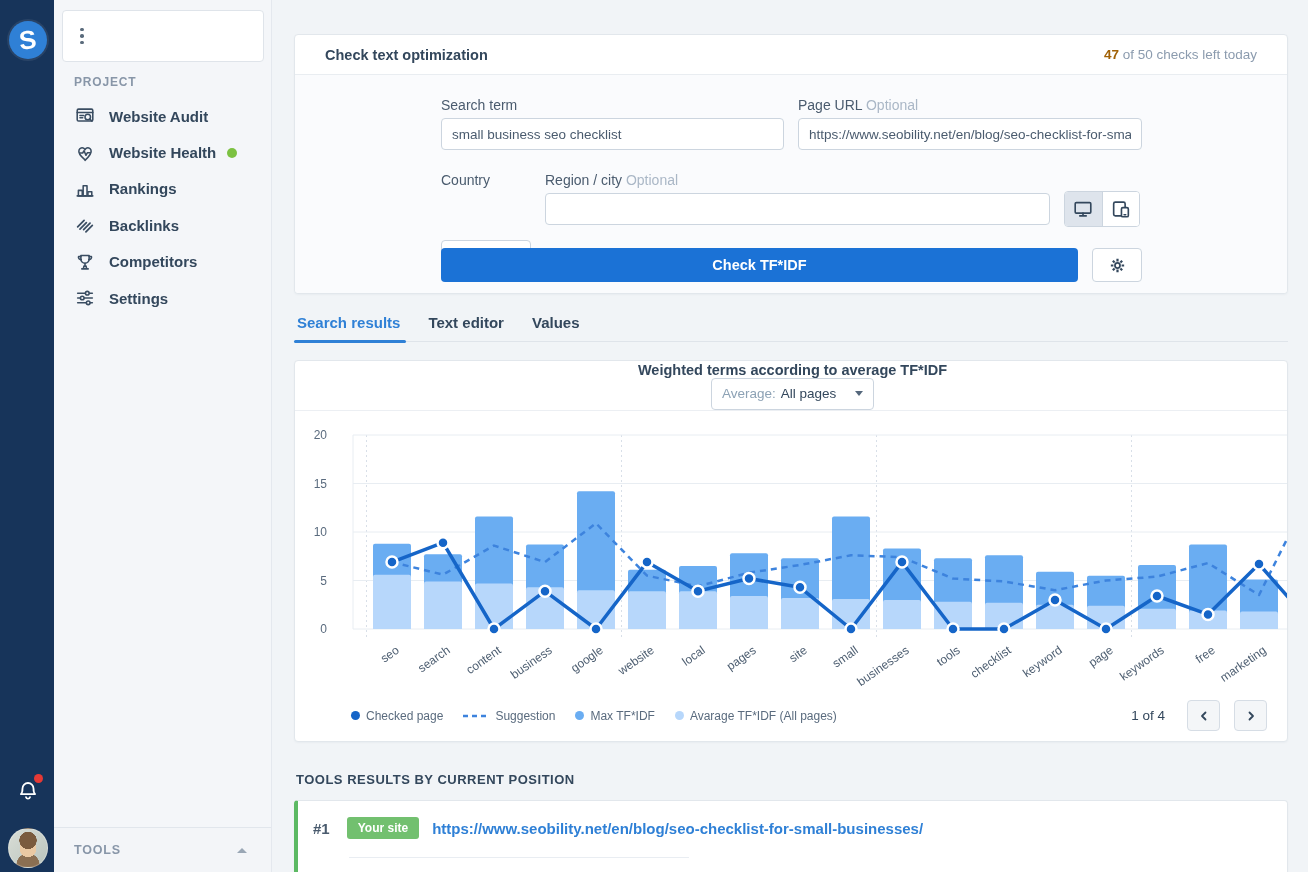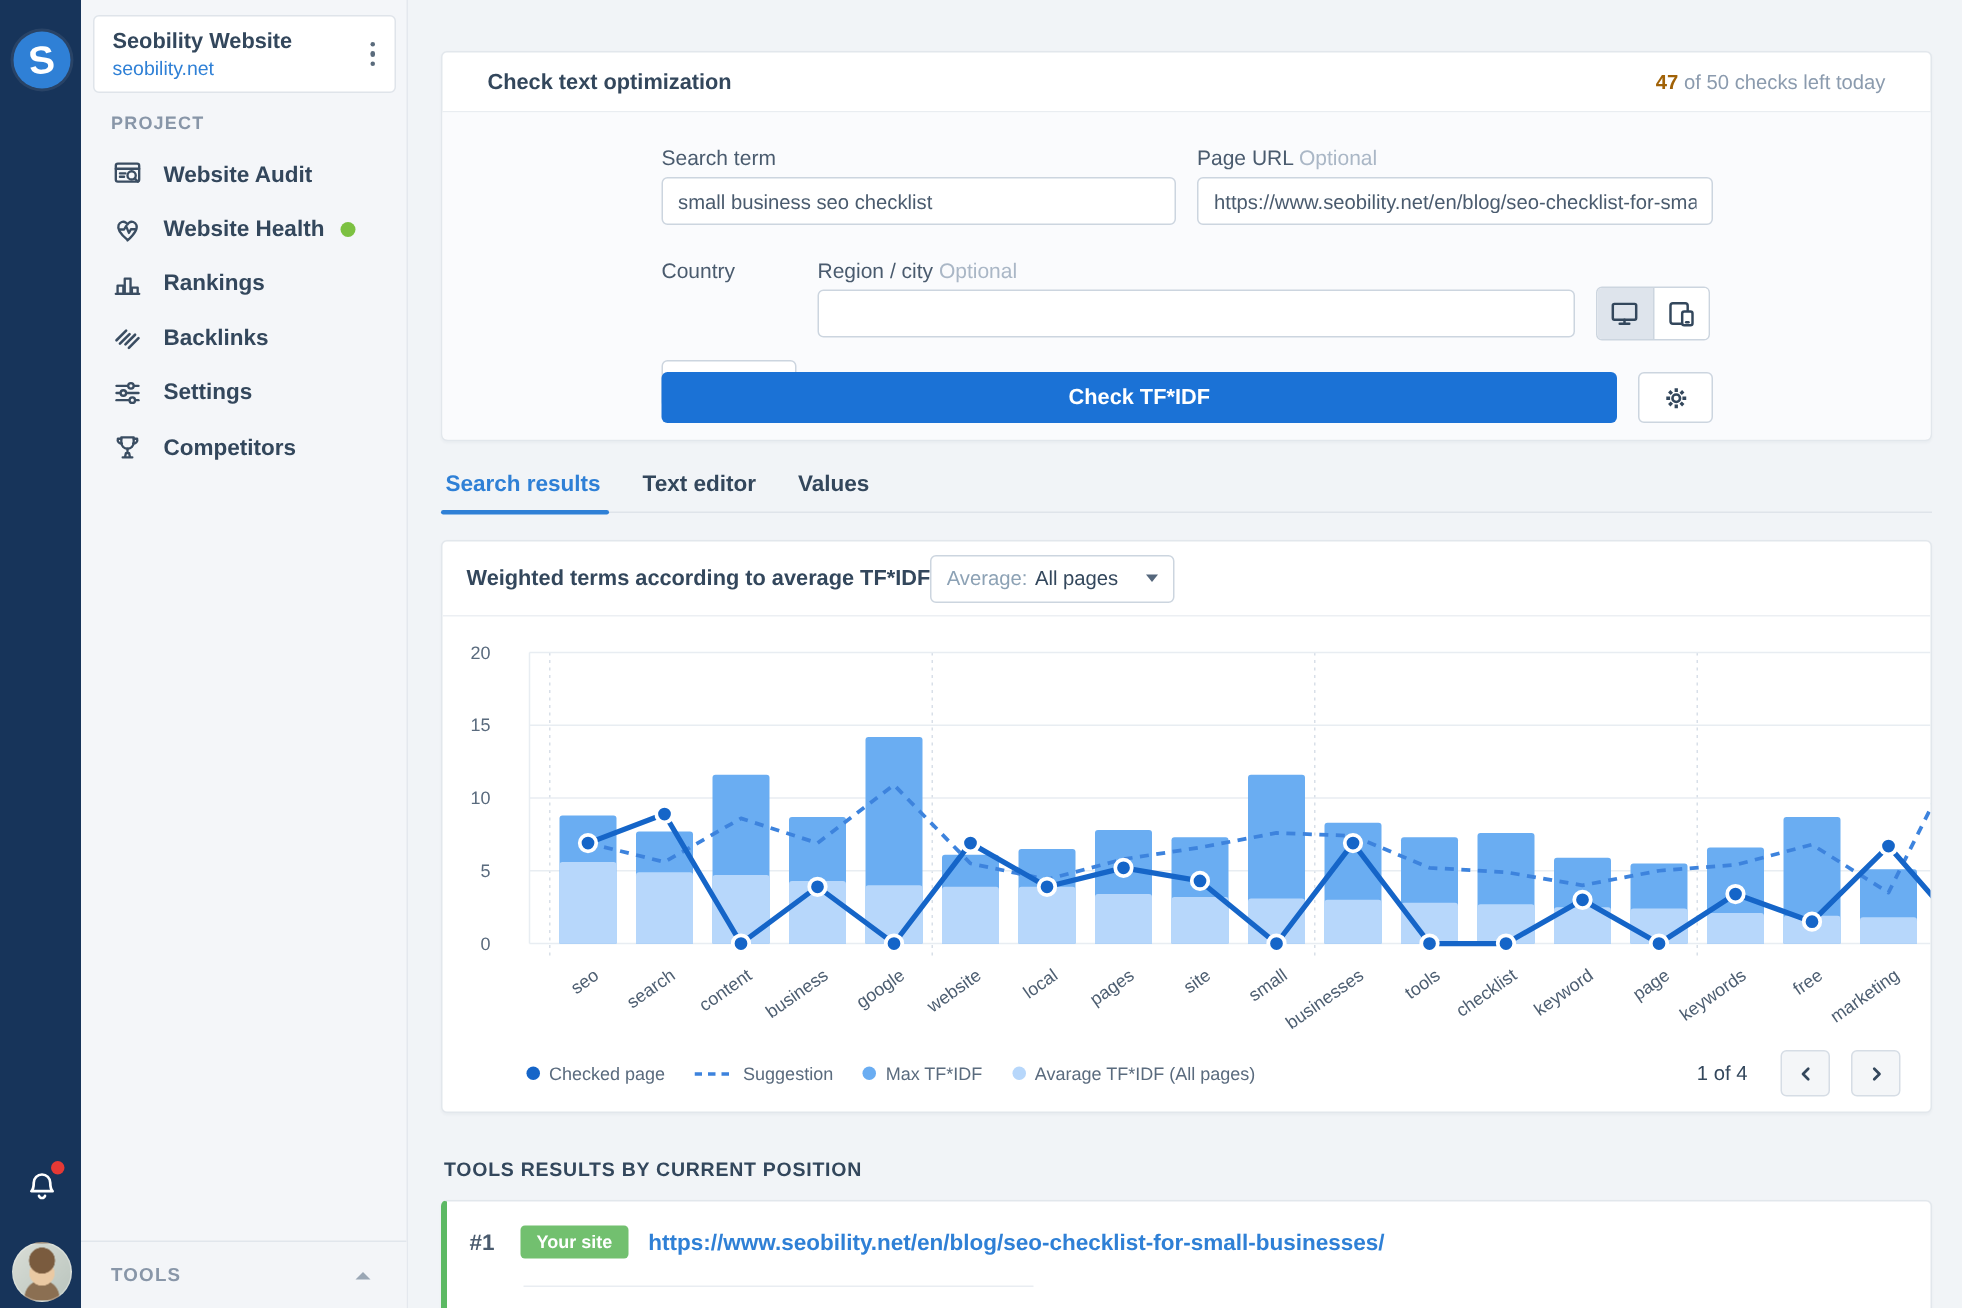--- a/index.html
+++ b/index.html
@@ -80,21 +80,21 @@
 
   
   .tabs { position:absolute; left:22px; top:308px; width:994px; height:34px; display:flex; border-bottom:1px solid #dfe4ea; }
   .tab { font-size:15px; font-weight:700; color:#33475c; padding:6px 0 12px; margin-left:28px; cursor:pointer; position:relative; }
   .tab:first-child { margin-left:3px; }
   .tab.active { color:#2f80d6; }
   .tab.active::after { content:""; position:absolute; left:-3px; right:-6px; bottom:-2px; height:3px; background:#2f80d6; border-radius:2px; }
 
   
   .chart-card { left:22px; top:360px; width:994px; height:382px; overflow:hidden; }
-  .chart-card header { height:50px; display:flex; align-items:center; justify-content:flex-start; padding:0 13px 0 16px; border-bottom:1px solid #eceff3; }
+  .chart-card header { height:50px; display:flex; align-items:center; justify-content:center; padding:0 13px 0 16px; border-bottom:1px solid #eceff3;flex-direction:column; }
   .chart-card h2 { font-size:14.5px; font-weight:700; color:#33475c; }
   .avg-select { width:163px; height:32px; border:1px solid #ccd5df; border-radius:4px; display:flex; align-items:center;
     padding:0 10px; gap:5px; cursor:pointer; font-size:13.5px; }
   .avg-select .pre { color:#8da2b5; }
   .avg-select .val { color:#33475c; flex:1; }
   #chart { position:absolute; left:0; top:50px; width:994px; height:292px; }
   .ytick { font-family:"Liberation Sans",sans-serif; font-size:12px; fill:#5a6b7e; }
   .xlab  { font-family:"Liberation Sans",sans-serif; font-size:12px; fill:#4d5e71; }
   .chart-footer { position:absolute; left:0; bottom:10px; width:100%; display:flex; align-items:center; padding:0 20px 0 56px; }
   .legend { display:flex; align-items:center; gap:20px; }
@@ -130,24 +130,20 @@
         <path d="M12 4a5.5 5.5 0 0 0-5.5 5.5c0 4.2-1.6 5.6-1.6 5.6h14.2s-1.6-1.4-1.6-5.6A5.5 5.5 0 0 0 12 4z"></path>
         <path d="M10 18.2a2.1 2.1 0 0 0 4 0"></path>
       </svg>
       <span class="dot"></span>
     </button>
     <div class="avatar"></div>
   </aside>
 
   <aside class="sidebar">
     <div class="project-card">
-      <div class="pc-text">
-        <div class="pc-title">Seobility Website</div>
-        <a class="pc-domain">seobility.net</a>
-      </div>
       <div class="kebab">
           <i></i>
           <i></i>
           <i></i>
         </div>
     </div>
     <div class="section-label">PROJECT</div>
     <nav class="nav">
       <div class="nav-item">
         <span class="icon">
@@ -181,43 +177,43 @@
         </span>
         <span class="nav-label">Rankings</span>
       </div>
       <div class="nav-item">
         <span class="icon">
           <svg class="ic" width="22" height="22" viewBox="0 0 24 24" fill="none" stroke="currentColor" stroke-width="1.9" stroke-linecap="round">
             <path d="M4 14 11 7M6.5 16.5 13.5 9.5M10.5 17 17.5 10M13 19.5 20 12.5"></path>
           </svg>
         </span>
         <span class="nav-label">Backlinks</span>
+      </div>
+      <div class="nav-item">
+        <span class="icon">
+          <svg class="ic" width="22" height="22" viewBox="0 0 24 24" fill="none" stroke="currentColor" stroke-width="1.7" stroke-linecap="round" stroke-linejoin="round">
+            <path d="M7.5 5h9v3.8a4.5 4.5 0 0 1-9 0z"></path>
+            <path d="M7.5 6H5a2.6 2.6 0 0 0 2.9 3.4M16.5 6H19a2.6 2.6 0 0 1-2.9 3.4"></path>
+            <path d="M12 13.3v2.2M8.5 19.5h7M10.2 19.5l.6-3h2.4l.6 3"></path>
+          </svg>
+        </span>
+        <span class="nav-label">Competitors</span>
       </div>
       <div class="nav-item">
         <span class="icon">
           <svg class="ic" width="22" height="22" viewBox="0 0 24 24" fill="none" stroke="currentColor" stroke-width="1.7" stroke-linecap="round">
             <path d="M4 6.8h16"></path>
               <circle cx="14.5" cy="6.8" r="2" fill="#f4f6f9"></circle>
             <path d="M4 12h16"></path>
               <circle cx="9" cy="12" r="2" fill="#f4f6f9"></circle>
             <path d="M4 17.2h16"></path>
               <circle cx="15.5" cy="17.2" r="2" fill="#f4f6f9"></circle>
           </svg>
         </span>
         <span class="nav-label">Settings</span>
-      </div>
-      <div class="nav-item">
-        <span class="icon">
-          <svg class="ic" width="22" height="22" viewBox="0 0 24 24" fill="none" stroke="currentColor" stroke-width="1.7" stroke-linecap="round" stroke-linejoin="round">
-            <path d="M7.5 5h9v3.8a4.5 4.5 0 0 1-9 0z"></path>
-            <path d="M7.5 6H5a2.6 2.6 0 0 0 2.9 3.4M16.5 6H19a2.6 2.6 0 0 1-2.9 3.4"></path>
-            <path d="M12 13.3v2.2M8.5 19.5h7M10.2 19.5l.6-3h2.4l.6 3"></path>
-          </svg>
-        </span>
-        <span class="nav-label">Competitors</span>
       </div>
     </nav>
     <div class="tools-footer">
       <span class="lbl">TOOLS</span>
       <span class="caret-up"></span>
     </div>
   </aside>
 
   <main class="main">
 

